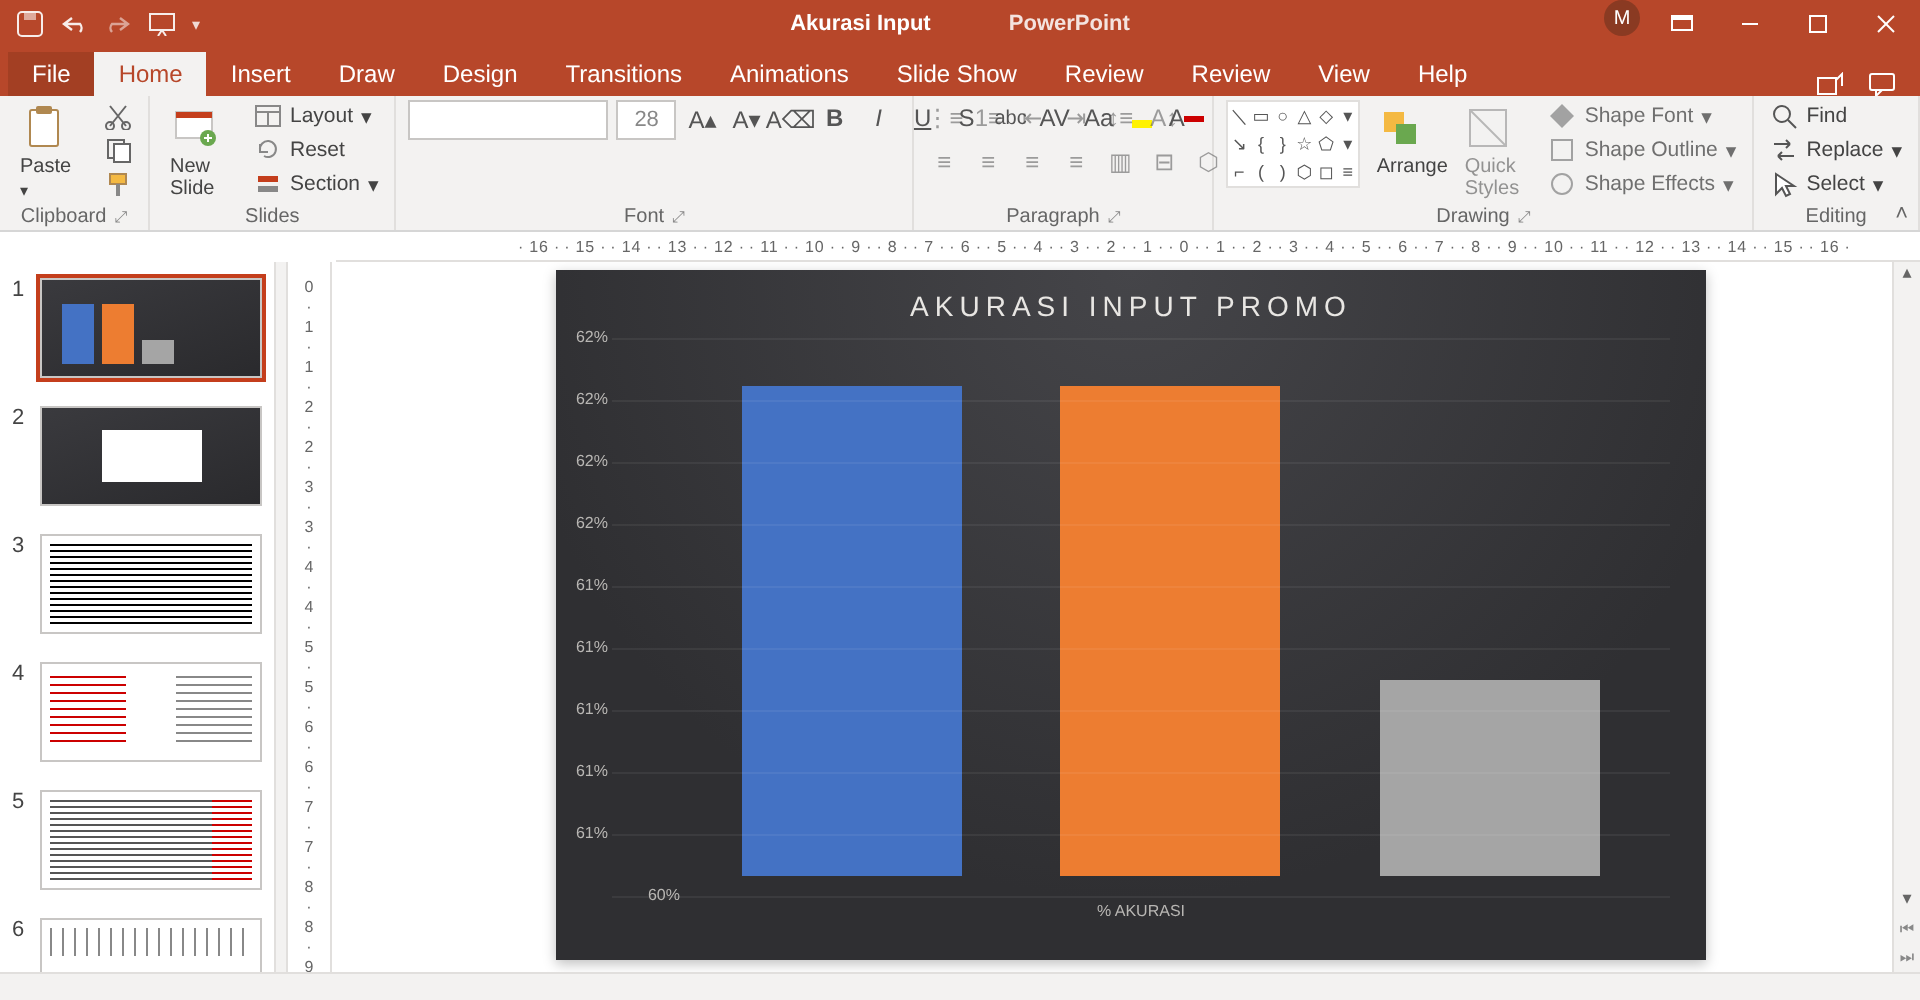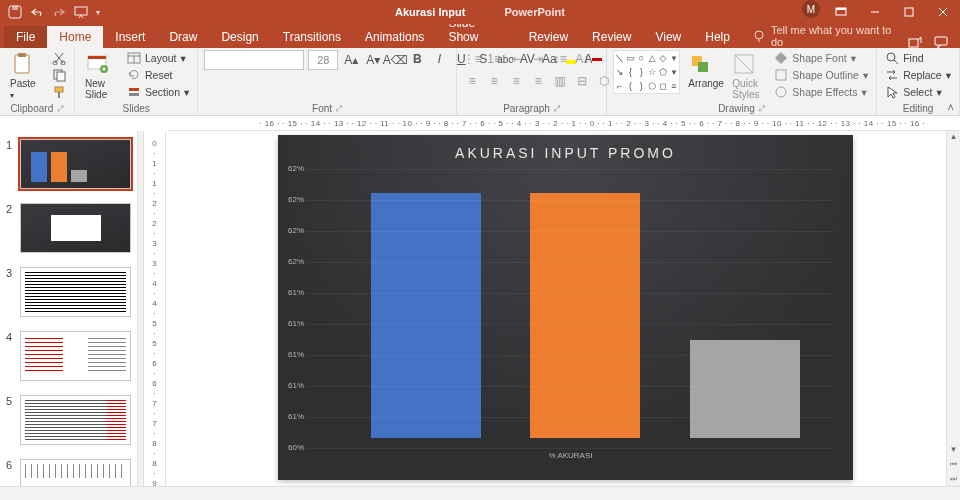--- a/index.html
+++ b/index.html
@@ -161,27 +161,20 @@
   <div class="rtab">Insert</div>
   <div class="rtab">Draw</div>
   <div class="rtab">Design</div>
   <div class="rtab">Transitions</div>
   <div class="rtab">Animations</div>
   <div class="rtab">Slide Show</div>
   <div class="rtab">Review</div>
   <div class="rtab">Review</div>
   <div class="rtab">View</div>
   <div class="rtab">Help</div>
-  <div class="tellme">
-    <svg width="14" height="14">
-        <circle cx="7" cy="6" r="4" fill="none" stroke="#f3d6cc"></circle>
-        <line x1="7" y1="10" x2="7" y2="13" stroke="#f3d6cc"></line>
-      </svg>
-    <span>Tell me what you want to do</span>
-  </div>
   <div class="spacer"></div>
   <div class="ribbon-icons">
     <span>
         <svg width="14" height="12">
           <rect x="1" y="3" width="9" height="8" fill="none" stroke="#fff"></rect>
           <path d="M10 4 L13 1 L13 7" fill="none" stroke="#fff"></path>
         </svg>
       </span>
     <span>
         <svg width="14" height="12">
@@ -551,21 +544,21 @@
           <div class="ytick" style="top: calc(44.4444% - 5px);">61%</div>
           <div class="grid" style="top: 55.5556%;"></div>
           <div class="ytick" style="top: calc(55.5556% - 5px);">61%</div>
           <div class="grid" style="top: 66.6667%;"></div>
           <div class="ytick" style="top: calc(66.6667% - 5px);">61%</div>
           <div class="grid" style="top: 77.7778%;"></div>
           <div class="ytick" style="top: calc(77.7778% - 5px);">61%</div>
           <div class="grid" style="top: 88.8889%;"></div>
           <div class="ytick" style="top: calc(88.8889% - 5px);">61%</div>
           <div class="grid" style="top: 100%;"></div>
-          <div class="ytick" style="top: calc(100% - 5px);">60%</div>
+          <div class="ytick" style="top: calc(100% - 5px); margin-left: 36px;">60%</div>
         </div>
     </div>
   </div>
 
   <div class="vscroll">
     <div class="arr top">▴</div>
     <div class="arr bot">▾</div>
     <div class="pgbtn" style="bottom:14px">⏮</div>
     <div class="pgbtn">⏭</div>
   </div>

